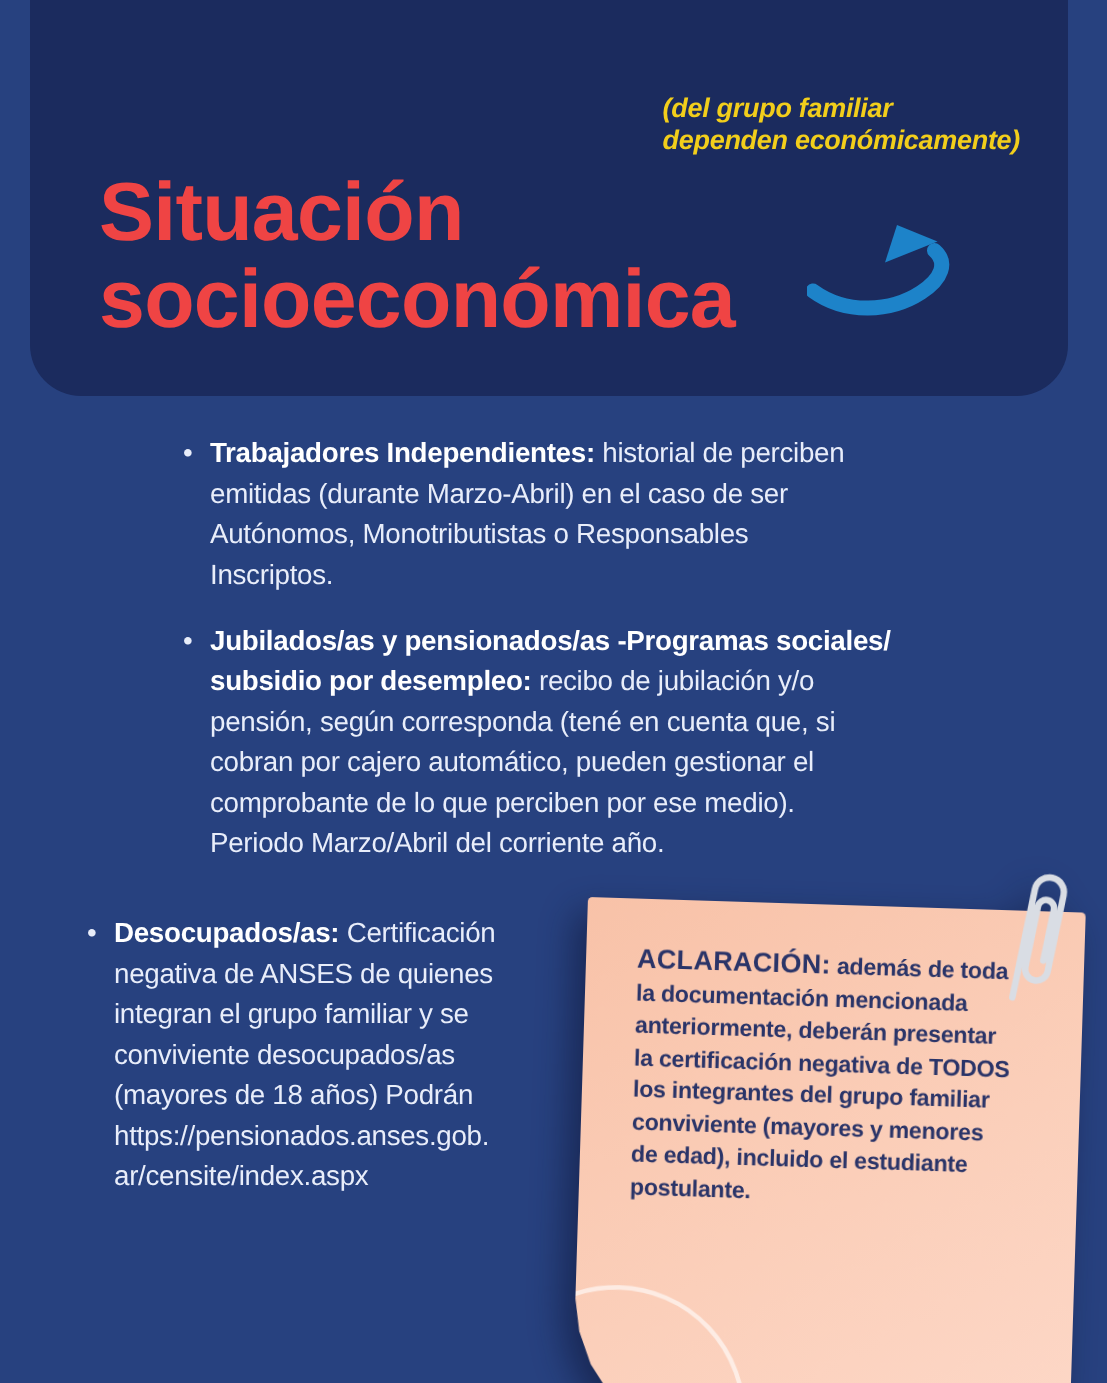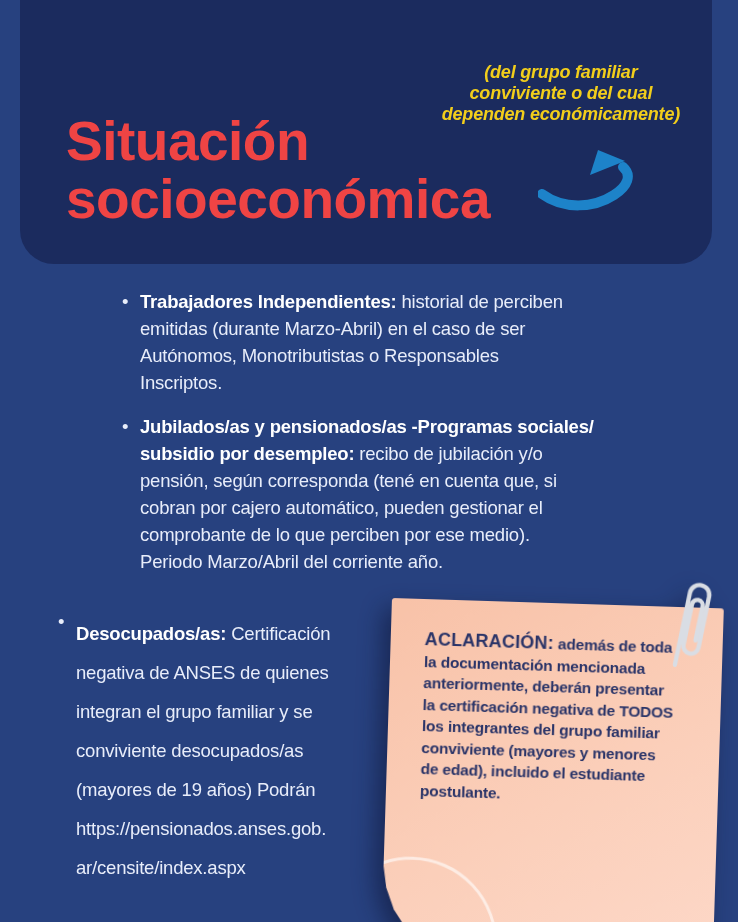--- a/index.html
+++ b/index.html
@@ -7,21 +7,21 @@
     position:relative;width:738px;height:922px;margin:0 auto;
     background:#27417f;overflow:hidden;
     font-family:"Liberation Sans",sans-serif;
   }
   
   .header-box{
     position:absolute;left:20px;top:0;width:692px;height:264px;
     background:#1b2b5e;border-radius:0 0 34px 34px;
   }
   .side-note{
-    position:absolute;right:32px;top:62px;text-align:center;
+    position:absolute;right:32px;top:62px;text-align:left;
     color:#f2ce1b;font-style:italic;font-weight:700;
     font-size:18px;line-height:21px;letter-spacing:-0.2px;
   }
   .title{
     position:absolute;left:46px;top:112px;margin:0;
     color:#ef4444;font-weight:700;font-size:55px;line-height:58px;
     letter-spacing:-0.5px;
   }
   .t-line{display:block;}
   .arrow{position:absolute;left:518px;top:148px;width:112px;height:74px;}
@@ -32,21 +32,21 @@
   }
   .bullets-main li{display:flex;}
   .bullets-main li + li{margin-top:17px;}
   .marker{width:18px;flex:none;color:#e8edfa;}
   .line{white-space:nowrap;letter-spacing:-0.2px;}
   .lead{font-weight:700;color:#ffffff;}
   .bullet-deso{
     position:absolute;left:58px;top:608px;display:flex;
     color:#e8edfa;font-size:18.5px;line-height:27px;
   }
-  .bullet-deso .line{white-space:nowrap;letter-spacing:-0.2px;margin-top:12px;}
+  .bullet-deso .line{white-space:nowrap;letter-spacing:-0.2px;}
   
   .note-wrap{
     position:absolute;left:392px;top:598px;width:332px;height:362px;
     transform:rotate(1.8deg);transform-origin:top left;
     filter:drop-shadow(-8px 10px 12px rgba(8,12,40,.5));
   }
   .note-paper{
     position:absolute;left:0;top:0;right:0;bottom:0;
     background:linear-gradient(150deg,#f8c2a8 0%,#fbcfba 55%,#fdd8c8 100%);
     border-radius:3px;
@@ -65,21 +65,20 @@
   .paperclip{position:absolute;right:8px;top:-35px;width:44px;height:104px;transform:rotate(10deg);}
 </style>
 </head>
 <body>
 
 <div class="page">
 
   <div class="header-box">
     <div class="side-note">
       <div>(del grupo familiar</div>
-      <div>conviviente o del cual</div>
       <div>dependen económicamente)</div>
     </div>
     <h1 class="title">
       <span class="t-line">Situación</span>
       <span class="t-line">socioeconómica</span>
     </h1>
     <svg class="arrow" viewBox="0 0 112 74">
       <path d="M4,46 C26,62 56,60 76,47 C90,38 94,27 85,19" fill="none" stroke="#1d83c9" stroke-width="10" stroke-linecap="round"></path>
       <path d="M52,27 L60,2 L87,13 Z" fill="#1d83c9"></path>
     </svg>
@@ -108,21 +107,21 @@
     </li>
   </ul>
 
   <div class="bullet-deso">
     <span class="marker">•</span>
     <div class="lines">
       <div class="line"><span class="lead">Desocupados/as:</span><span> Certificación</span></div>
       <div class="line"><span class="lead"></span><span>negativa de ANSES de quienes</span></div>
       <div class="line"><span class="lead"></span><span>integran el grupo familiar y se</span></div>
       <div class="line"><span class="lead"></span><span>conviviente desocupados/as</span></div>
-      <div class="line"><span class="lead"></span><span>(mayores de 19 años) Podrán</span></div>
+      <div class="line"><span class="lead"></span><span>(mayores de 18 años) Podrán</span></div>
       <div class="line"><span>https://pensionados.anses.gob.</span></div>
       <div class="line"><span>ar/censite/index.aspx</span></div>
     </div>
   </div>
 
   <div class="note-wrap">
     <div class="note-paper"></div>
     <div class="note-text">
       <div class="line"><span class="note-lead">ACLARACIÓN:</span><span> además de toda</span></div>
       <div class="line"><span>la documentación mencionada</span></div>

